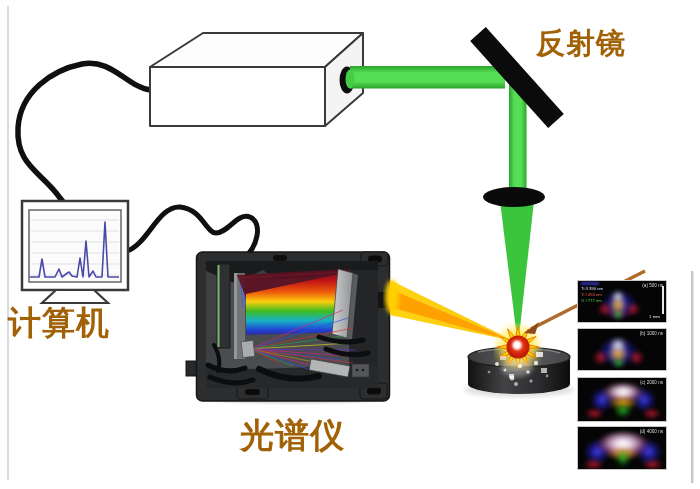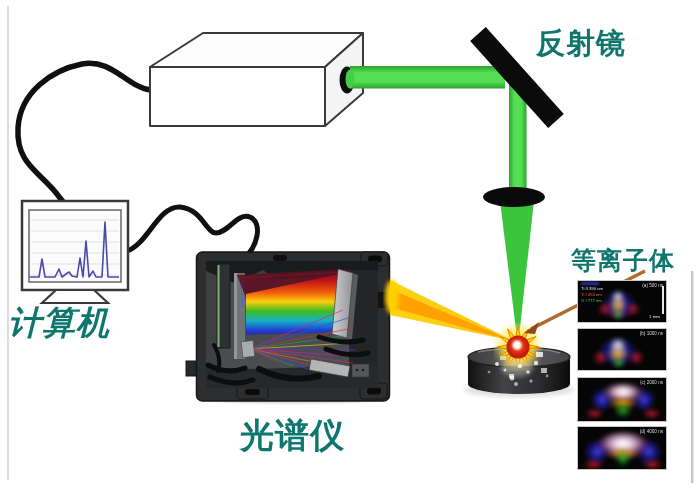--- a/index.html
+++ b/index.html
@@ -1,19 +1,19 @@
 <!DOCTYPE html>
 <html><head>
 <meta charset="utf-8">
 <style>
   html,body{margin:0;padding:0;background:#fff;}
   .stage{position:relative;width:700px;height:489px;background:#ffffff;overflow:hidden;
          font-family:"Liberation Sans","DejaVu Sans",sans-serif;}
   .stage svg{position:absolute;left:0;top:0;}
-  .lbl{position:absolute;color:#0f766e;font-weight:600;white-space:nowrap;letter-spacing:1px;}
+  .lbl{position:absolute;color:#a16207;font-weight:600;white-space:nowrap;letter-spacing:1px;}
   
   .frame{position:absolute;left:577px;width:90px;background:#050505;border:1px solid #c6c6c6;
          overflow:hidden;box-sizing:border-box;}
   .layer{position:absolute;border-radius:50%;filter:blur(2.2px);}
   .tl{position:absolute;top:2px;right:3px;font-size:4.6px;color:#d9d9d9;filter:blur(0.35px);letter-spacing:0;}
   .sline{position:absolute;left:3px;font-size:4.2px;filter:blur(0.45px);letter-spacing:0;}
   .scalebar{position:absolute;background:#e8e8e8;}
   .scaletxt{position:absolute;font-size:4.4px;color:#e8e8e8;filter:blur(0.3px);}
   .smudge{position:absolute;filter:blur(0.8px);}
 </style>
@@ -222,22 +222,21 @@
         <circle cx="547" cy="376" r="1.4" opacity="0.5"></circle>
   </g>
 
   <g>
     <line x1="645" y1="271" x2="531" y2="329" stroke="#b06a2a" stroke-width="3.5"></line>
     <polygon points="524,333 539,322 535,334" fill="#8a4a1a"></polygon>
   </g>
 </svg>
 
 <div class="lbl" style="left:536px;top:24px;font-size:29px;">反射镜</div>
-<div class="lbl" style="left:571px;top:244px;font-size:25px;">等离子体</div>
-<div class="lbl" style="left:8px;top:301px;font-size:33px;font-style:italic;">计算机</div>
+<div class="lbl" style="left:8px;top:301px;font-size:33px;">计算机</div>
 <div class="lbl" style="left:240px;top:413px;font-size:34px;">光谱仪</div>
 
 <div class="frame" style="top:280px;height:43px;">
   <div class="layer" style="left:24px;top:9px;width:34px;height:28px;background:radial-gradient(closest-side,rgba(80,80,255,.95),rgba(40,40,230,.55),transparent);"></div>
   <div class="layer" style="left:20px;top:21px;width:14px;height:14px;background:radial-gradient(closest-side,rgba(220,30,60,.9),transparent);"></div>
   <div class="layer" style="left:48px;top:21px;width:14px;height:14px;background:radial-gradient(closest-side,rgba(220,30,60,.9),transparent);"></div>
   <div class="layer" style="left:26px;top:27px;width:28px;height:11px;background:radial-gradient(closest-side,rgba(210,40,170,.6),transparent);"></div>
   <div class="layer" style="left:31px;top:14px;width:18px;height:20px;background:radial-gradient(closest-side,rgba(255,190,30,.95),transparent);"></div>
   <div class="layer" style="left:33px;top:9px;width:14px;height:13px;background:radial-gradient(closest-side,#ffffff,rgba(255,255,255,.4),transparent);"></div>
   <div class="layer" style="left:34px;top:28px;width:12px;height:11px;background:radial-gradient(closest-side,rgba(40,200,40,.95),transparent);"></div>

